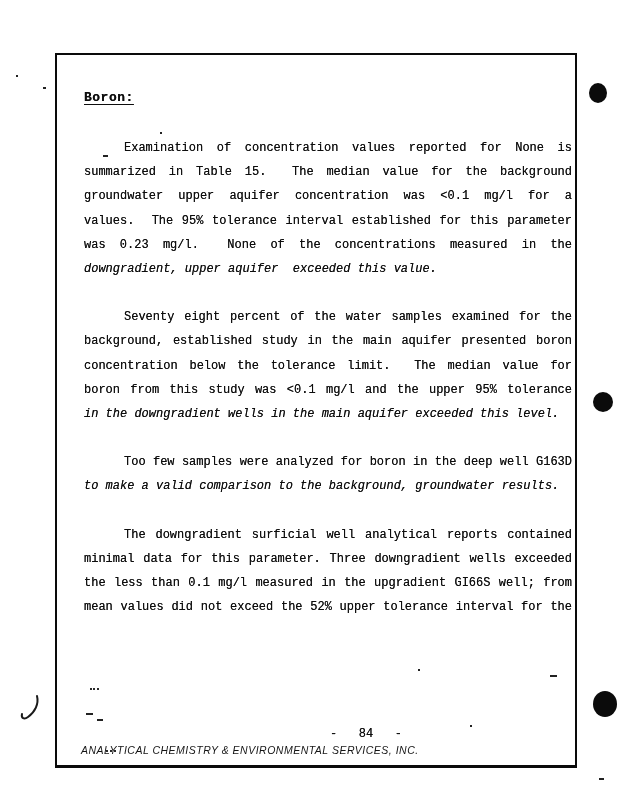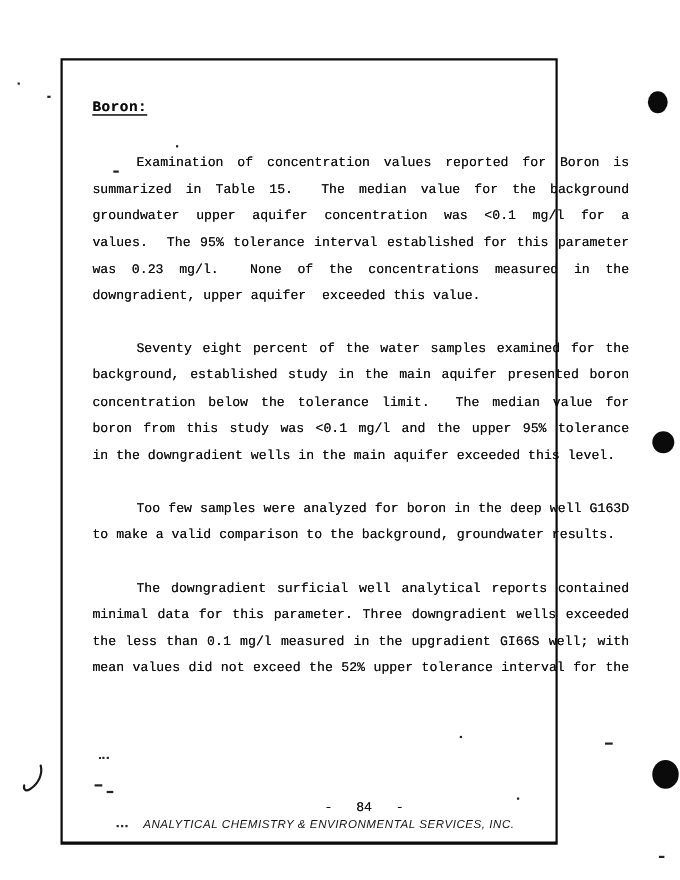--- a/index.html
+++ b/index.html
@@ -13,21 +13,21 @@
     height: 800px;
     background: #ffffff;
     overflow: hidden;
     font-family: "Liberation Mono", "DejaVu Sans Mono", monospace;
     color: #0d0d0d;
   }
   .page-frame {
     position: absolute;
     left: 55px;
     top: 53px;
-    width: 452px;
+    width: 522px;
     height: 715px;
     border: 2px solid #0a0a0a;
     border-bottom-width: 3px;
     background: #ffffff;
     box-sizing: border-box;
   }
   .text-col {
     position: absolute;
     left: 27px;
     top: 31px;
@@ -51,38 +51,39 @@
     line-height: 24.2px;
     white-space: pre-wrap;
     text-align: justify;
     text-align-last: justify;
     text-shadow: 0 0 0.5px rgba(0,0,0,0.75);
   }
   .tline.indent { text-indent: 40px; }
   .tline.lastline {
     text-align: right;
     text-align-last: left;
+    font-style: italic;
   }
   .doc-footer {
     position: absolute;
     left: 12px;
     right: 0;
     top: 672px;
   }
   .page-num {
     text-align: center;
     transform: translateX(44px);
     font-size: 12px;
     line-height: 14px;
     white-space: pre;
     text-shadow: 0 0 0.5px rgba(0,0,0,0.75);
   }
   .company {
     margin-top: 3px;
-    text-align: center;
+    text-align: left;
     transform: translateX(12px);
     font-family: "Liberation Sans", sans-serif;
     font-style: italic;
     font-size: 10.5px;
     letter-spacing: 0.5px;
     line-height: 12px;
     color: #141414;
   }
   .punch-hole {
     position: absolute;
@@ -110,42 +111,42 @@
 <body>
 
 <div class="canvas">
 
   <div class="page-frame">
 
     <div class="text-col">
       <div class="doc-heading">Boron:</div>
 
     <div class="para">
-          <div class="tline indent">Examination of concentration values reported for Boron is</div>
+          <div class="tline indent">Examination of concentration values reported for None is</div>
           <div class="tline">summarized in Table 15.  The median value for the background</div>
           <div class="tline">groundwater upper aquifer concentration was &lt;0.1 mg/l for a</div>
           <div class="tline">values.  The 95% tolerance interval established for this parameter</div>
           <div class="tline">was 0.23 mg/l.  None of the concentrations measured in the</div>
           <div class="tline lastline">downgradient, upper aquifer  exceeded this value.</div>
         </div>
         <div class="para">
           <div class="tline indent">Seventy eight percent of the water samples examined for the</div>
           <div class="tline">background, established study in the main aquifer presented boron</div>
           <div class="tline">concentration below the tolerance limit.  The median value for</div>
           <div class="tline">boron from this study was &lt;0.1 mg/l and the upper 95% tolerance</div>
           <div class="tline lastline">in the downgradient wells in the main aquifer exceeded this level.</div>
         </div>
         <div class="para">
           <div class="tline indent">Too few samples were analyzed for boron in the deep well G163D</div>
           <div class="tline lastline">to make a valid comparison to the background, groundwater results.</div>
         </div>
         <div class="para">
           <div class="tline indent">The downgradient surficial well analytical reports contained</div>
           <div class="tline">minimal data for this parameter. Three downgradient wells exceeded</div>
-          <div class="tline">the less than 0.1 mg/l measured in the upgradient GI66S well; with</div>
+          <div class="tline">the less than 0.1 mg/l measured in the upgradient GI66S well; from</div>
           <div class="tline">mean values did not exceed the 52% upper tolerance interval for the</div>
         </div>
       </div>
 
     <div class="doc-footer">
       <div class="page-num">-   84   -</div>
       <div class="company">ANALYTICAL CHEMISTRY &amp; ENVIRONMENTAL SERVICES, INC.</div>
     </div>
 
   </div>

